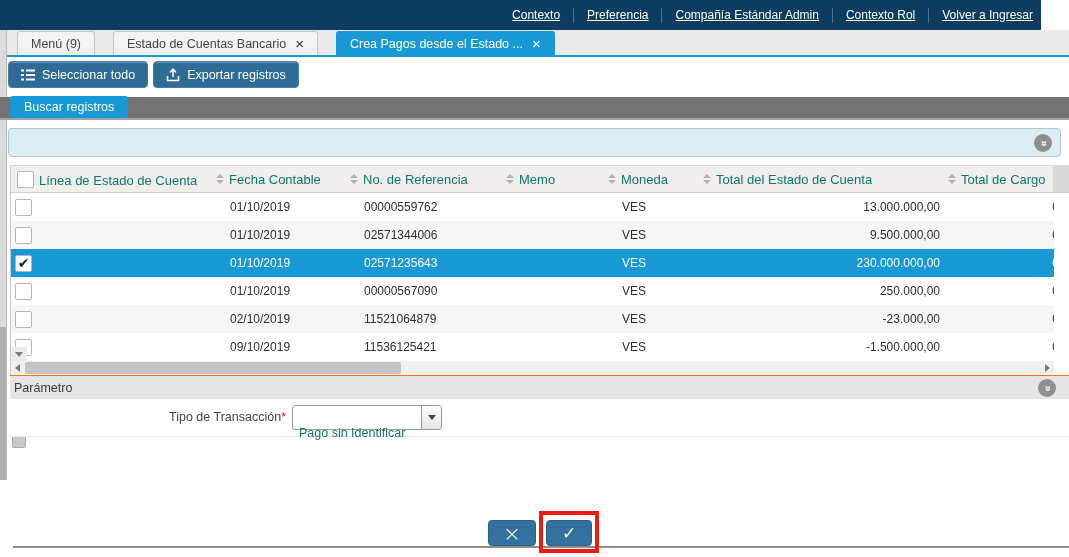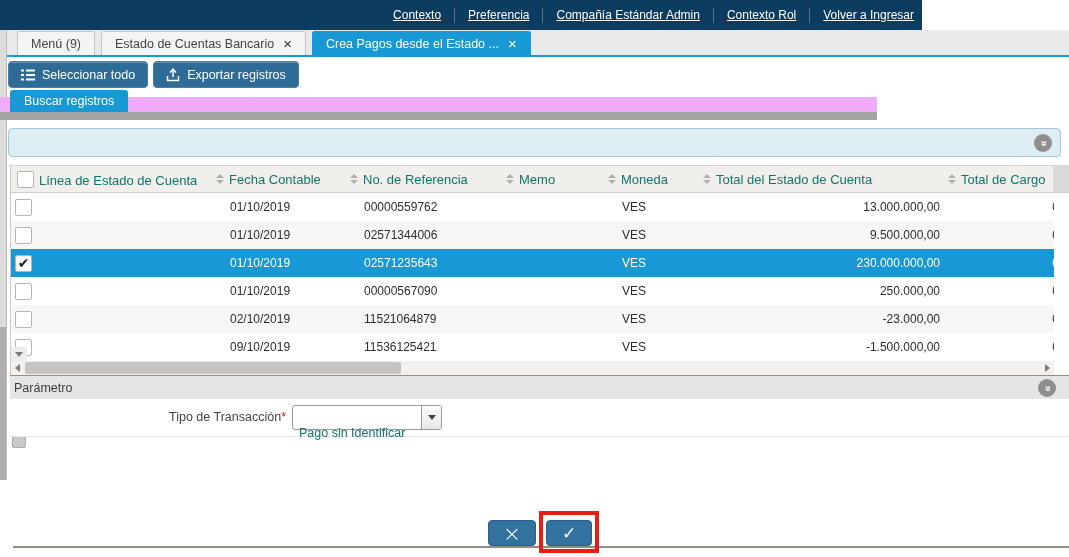--- a/index.html
+++ b/index.html
@@ -1,44 +1,44 @@
 <!DOCTYPE html>
 <html><head>
 <meta charset="utf-8">
 <style>
   * { margin:0; padding:0; box-sizing:border-box; }
   html,body { width:1069px; height:557px; background:#fff;
     font-family:"Liberation Sans","DejaVu Sans",sans-serif; }
   .screen { position:relative; width:1069px; height:557px; overflow:hidden; background:#fff; }
 
   
-  .topbar { position:absolute; left:0; top:0; width:922px; height:30px; background:#0c3c60;
+  .topbar { position:absolute; left:0; top:0; width:1041px; height:30px; background:#0c3c60;
     display:flex; align-items:center; justify-content:flex-end; padding-right:8px; }
   .topbar a { color:#fff; font-size:12px; text-decoration:underline; cursor:pointer; white-space:nowrap; }
   .topbar .sep { width:1px; height:15px; background:#55718c; margin:0 13px; }
 
   
   .tabrow { position:absolute; left:0; top:30px; width:1069px; height:27px; background:#e9e9e9;
     border-bottom:2px solid #1899d6; display:flex; align-items:flex-end; padding-left:17px; }
-  .tab { height:24px; display:flex; align-items:center; gap:9px; padding:0 13px; margin-right:6px;
+  .tab { height:24px; display:flex; align-items:center; gap:9px; padding:0 13px; margin-right:18px;
     background:#f4f4f4; border:1px solid #c6c6c6; border-bottom:none; border-radius:3px 3px 0 0;
     font-size:12.5px; color:#444; cursor:pointer; white-space:nowrap; }
   .tab.active { background:#1899d6; border-color:#1899d6; color:#fff; }
   .tab-close { font-size:15px; line-height:12px; color:#333; }
   .tab.active .tab-close { color:#fff; }
 
   
   .toolbar { position:absolute; left:8px; top:61px; display:flex; gap:5px; }
   .tbtn { height:27px; display:flex; align-items:center; gap:7px; padding:0 12px;
     background:#2e6b96; border:1px solid #457fa8; border-radius:4px; color:#fff; font-size:12.5px;
     cursor:pointer; box-shadow:inset 0 1px 0 rgba(255,255,255,.25); white-space:nowrap; }
 
   
-  .searchband { position:absolute; left:0; top:97px; width:877px; height:23px; background:#f0abfc;
-    border-bottom:8px solid #a3a3a3; }
+  .searchband { position:absolute; left:0; top:97px; width:1069px; height:23px; background:#737373;
+    border-bottom:2px solid #a3a3a3; }
   .searchtab { position:absolute; left:10px; bottom:0; height:22px; line-height:22px; padding:0 14px;
     background:#1899d6; color:#fff; font-size:12.5px; border-radius:3px 3px 0 0; cursor:pointer; }
 
   
   .filterbar { position:absolute; left:8px; top:128px; width:1053px; height:29px;
     background:#dcedf4; border:1px solid #a7c9d6; border-radius:4px; }
   .filterbar input { position:absolute; inset:0; background:transparent; border:none; outline:none;
     padding:0 30px 0 8px; font-size:12px; color:#333; }
   .circle-btn { position:absolute; width:18px; height:18px; border-radius:50%; background:#8f8f8f;
     border:none; color:#fff; cursor:pointer; display:flex; align-items:center; justify-content:center; }

